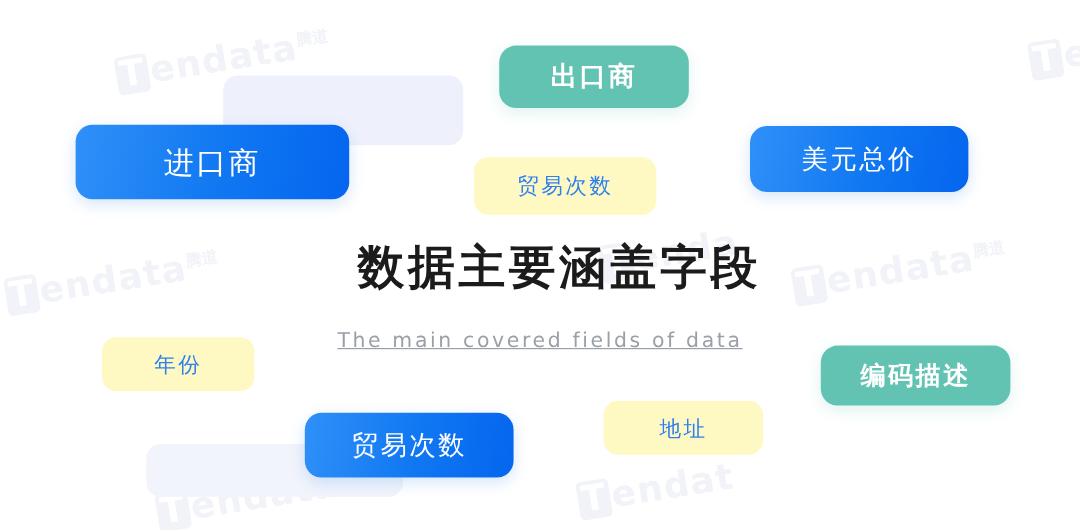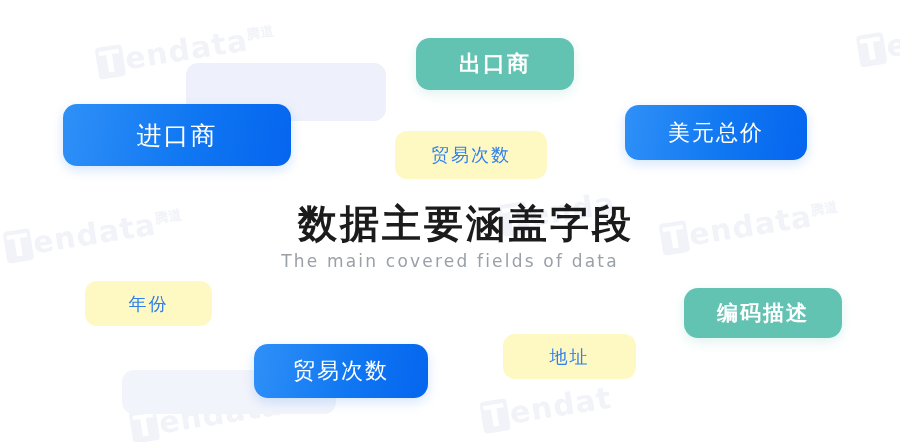--- a/index.html
+++ b/index.html
@@ -101,26 +101,27 @@
   #title-cn {
     font-family: "DejaVu Sans", sans-serif;
     font-size: 39px;
     font-weight: 700;
     color: #1b1b1b;
     letter-spacing: 3px;
     line-height: 1.25;
     padding-left: 32px;
   }
   #title-en {
-    margin-top: 2px;
+    margin-top: 25px;
     font-family: "DejaVu Sans", sans-serif;
     font-size: 17px;
     font-weight: 400;
     color: #9aa0a8;
     letter-spacing: 2.2px;
+    text-decoration: underline;
   }
 </style>
 </head>
 <body>
 
 <div id="stage">
 
   <div id="watermark-layer">
       <div class="wm" style="left: 96px; top: 34px; font-size: 30px;"><span class="wm-badge">T</span><span>endata</span><span class="wm-cn">腾道</span></div>
       <div class="wm" style="left: 4px; top: 218px; font-size: 30px;"><span class="wm-badge">T</span><span>endata</span><span class="wm-cn">腾道</span></div>

